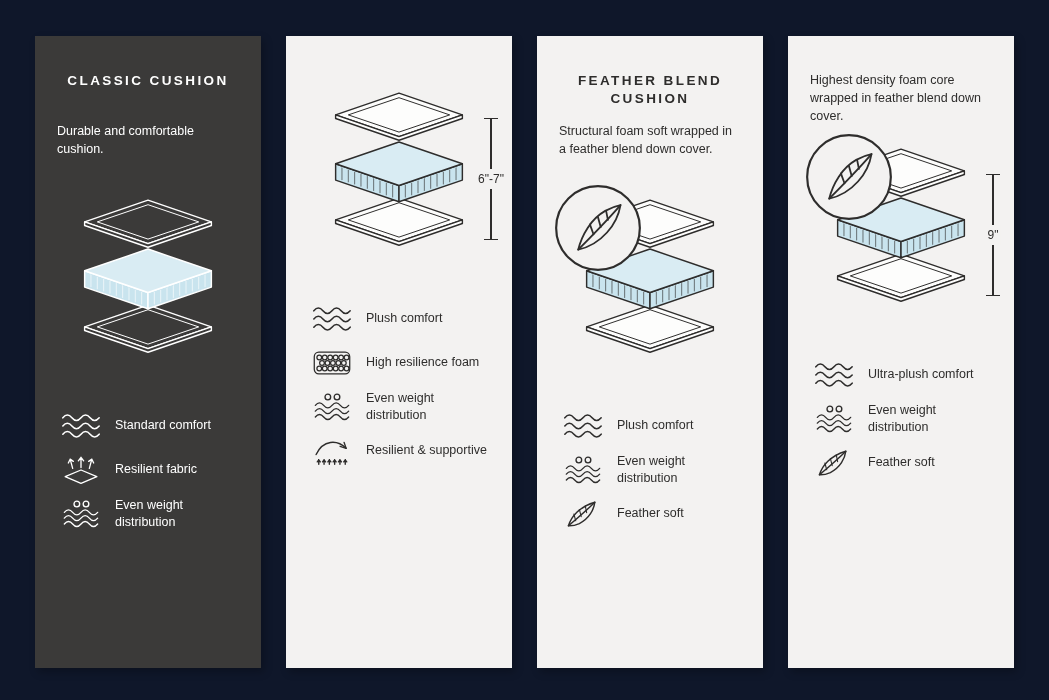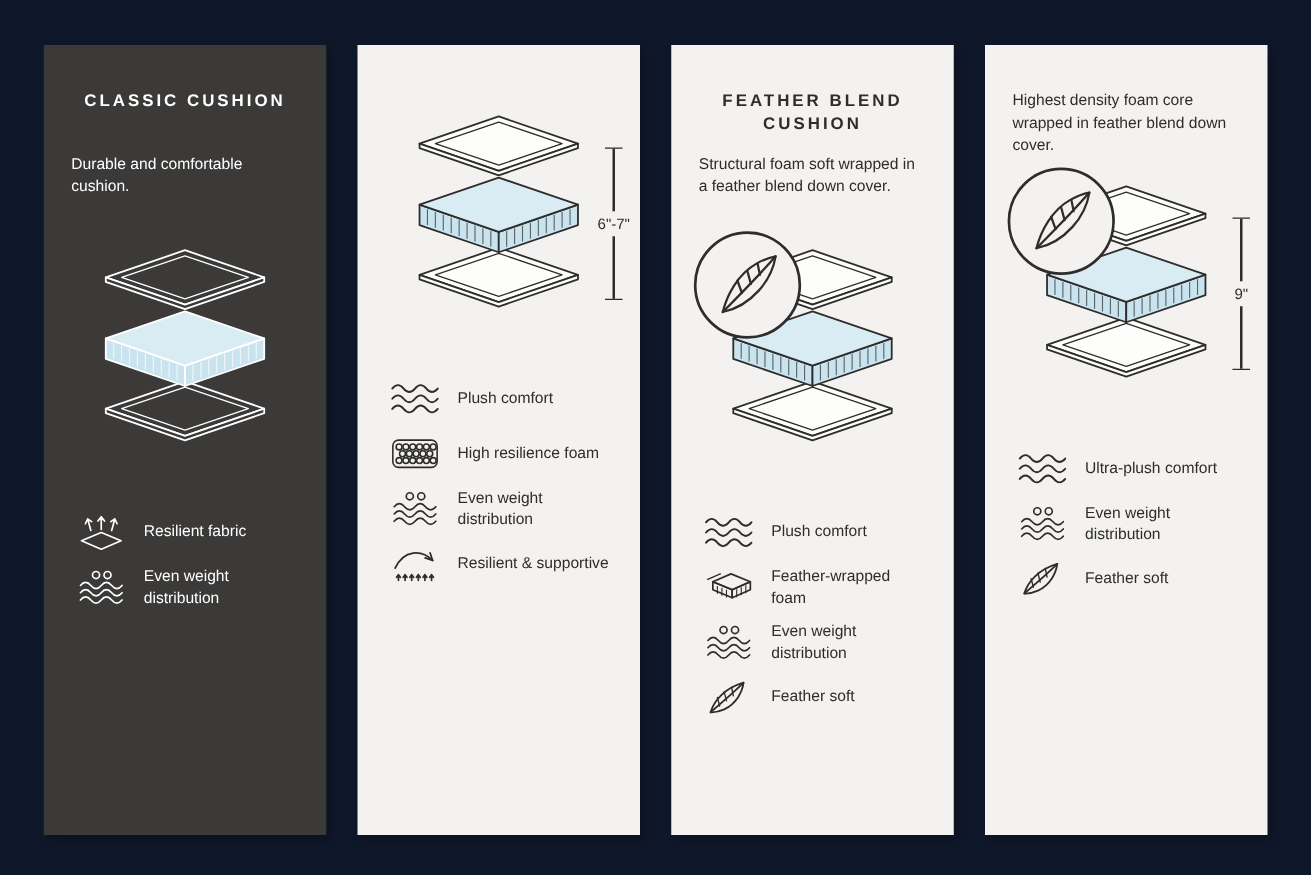--- a/index.html
+++ b/index.html
@@ -198,20 +198,28 @@
       <h2 class="card-title">CLASSIC CUSHION</h2>
       <p class="card-desc">Durable and comfortable cushion.</p>
       <div class="diagram">
         <svg class="cushion" viewBox="0 0 190 182">
             <use href="#sym-cushion"></use>
           </svg>
       </div>
       <ul class="features">
         <li class="feature">
           <span class="ficon">
+              <svg viewBox="0 0 44 32">
+                <use href="#sym-wave"></use>
+              </svg>
+            </span>
+          <span class="flabel">Standard comfort</span>
+        </li>
+        <li class="feature">
+          <span class="ficon">
               <svg viewBox="0 0 44 36">
                 <use href="#sym-breathable"></use>
               </svg>
             </span>
           <span class="flabel">Resilient fabric</span>
         </li>
         <li class="feature">
           <span class="ficon">
               <svg viewBox="0 0 44 36">
                 <use href="#sym-even-weight"></use>
@@ -282,28 +290,20 @@
         <li class="feature">
           <span class="ficon">
               <svg viewBox="0 0 44 32">
                 <use href="#sym-wave"></use>
               </svg>
             </span>
           <span class="flabel">Plush comfort</span>
         </li>
         <li class="feature">
           <span class="ficon">
-              <svg viewBox="0 0 44 32">
-                <use href="#sym-brick"></use>
-              </svg>
-            </span>
-          <span class="flabel">Feather-wrapped foam</span>
-        </li>
-        <li class="feature">
-          <span class="ficon">
               <svg viewBox="0 0 44 36">
                 <use href="#sym-even-weight"></use>
               </svg>
             </span>
           <span class="flabel">Even weight distribution</span>
         </li>
         <li class="feature">
           <span class="ficon">
               <svg viewBox="0 0 44 32">
                 <use href="#sym-feather"></use>

